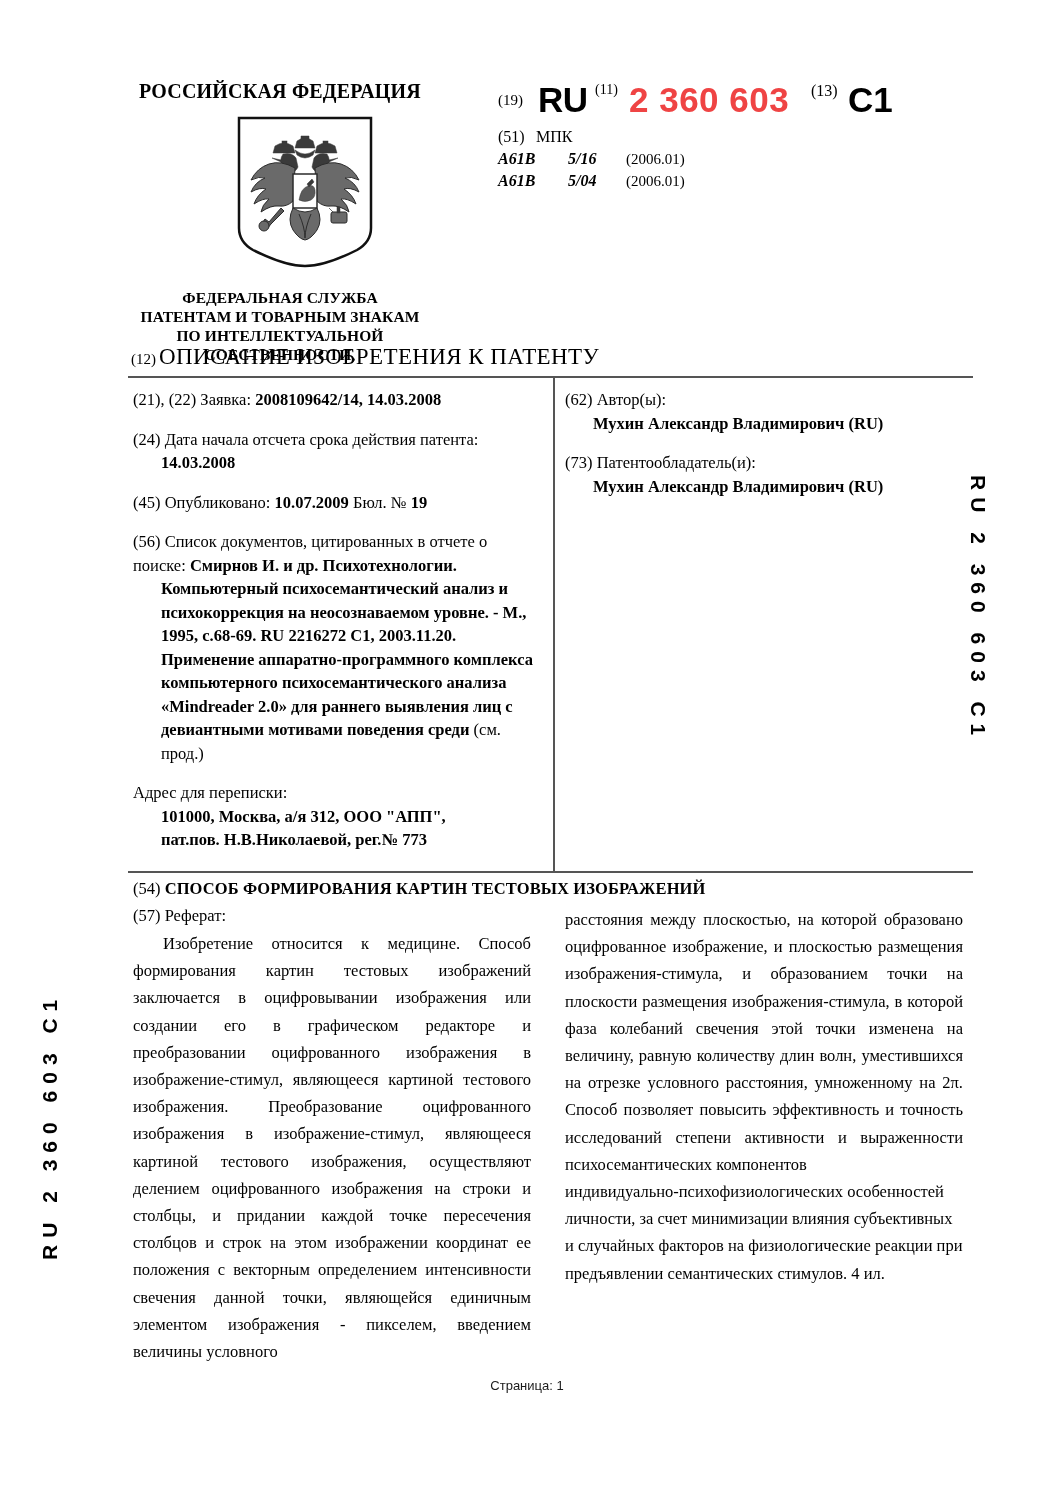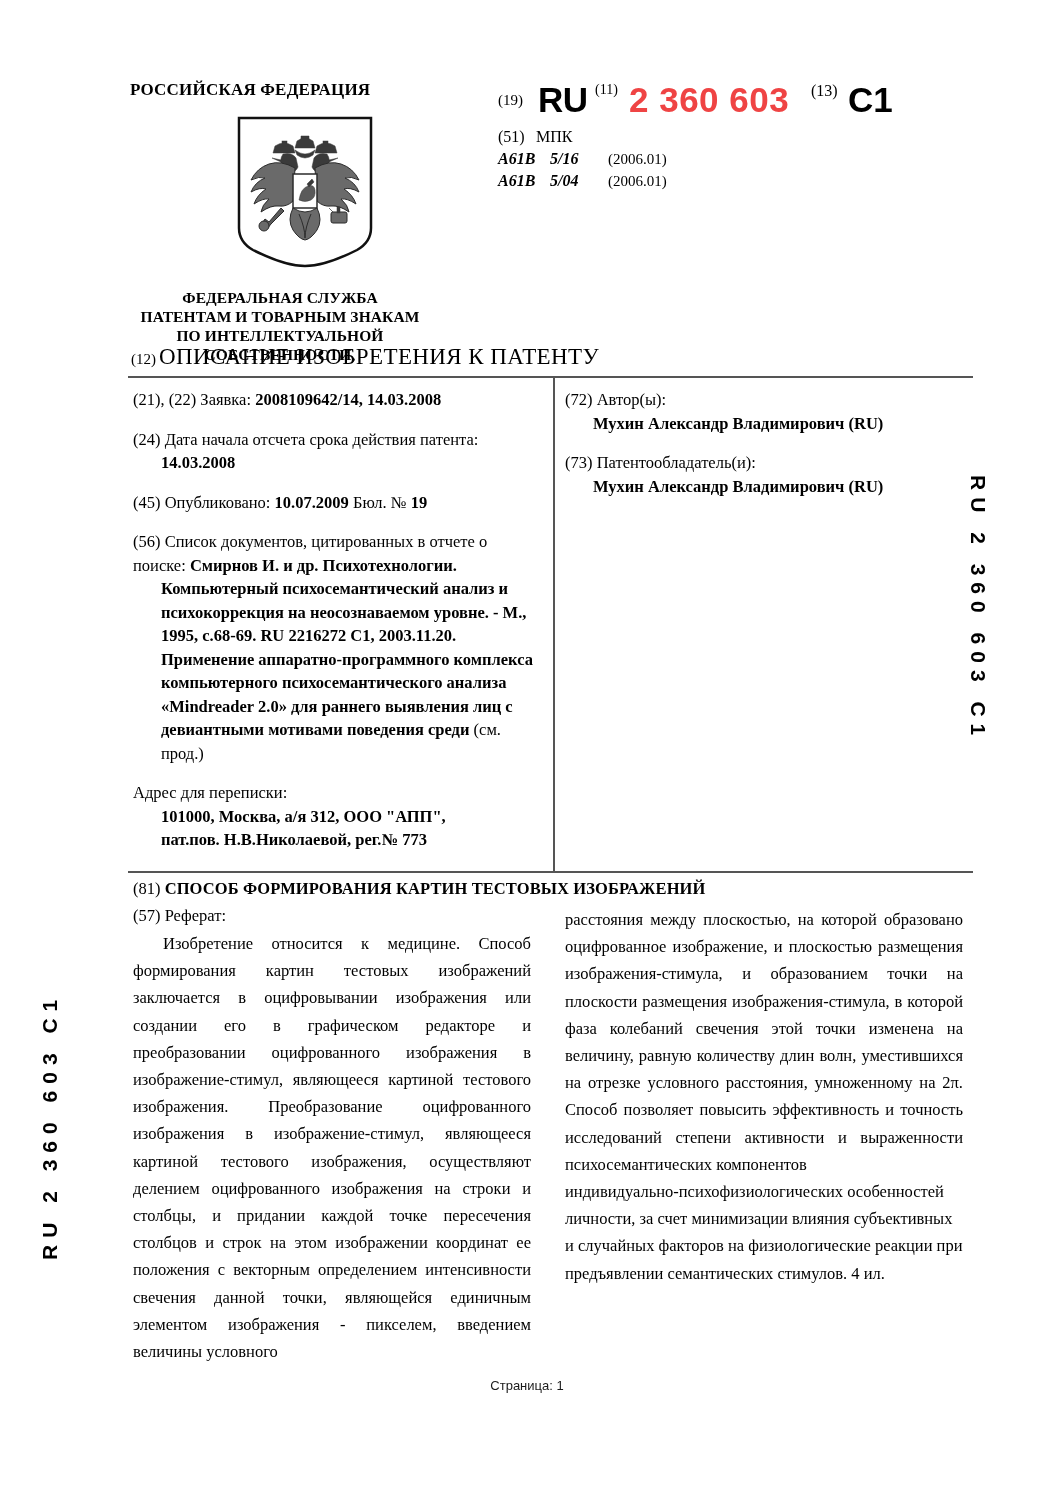--- a/index.html
+++ b/index.html
@@ -26,23 +26,23 @@
     position: absolute;
     left: 0; top: 0;
     width: 1054px;
     height: 345px;
   }
   .country-name {
     position: absolute;
     left: 130px;
     top: 80px;
     width: 300px;
-    text-align: left;
-    font-weight: bold;
-    font-size: 17px;
+    text-align: center;
+    font-weight: bold;
+    font-size: 20px;
     letter-spacing: 0.2px;
   }
   .emblem-wrap {
     position: absolute;
     left: 237px;
     top: 116px;
     width: 136px;
     height: 152px;
   }
   .emblem-svg { display:block; }
@@ -110,21 +110,21 @@
   }
   .ipc-head { margin-bottom: 2px; }
   .ipc-head .lbl { display:inline-block; width: 38px; }
   .ipc-row {
     font-style: italic;
     font-weight: bold;
     font-size: 16px;
     line-height: 21px;
   }
   .ipc-row .cls { display:inline-block; width: 52px; }
-  .ipc-row .grp { display:inline-block; width: 58px; }
+  .ipc-row .grp { display:inline-block; width: 58px; margin-left: 18px; }
   .ipc-row .ver {
     font-style: normal;
     font-weight: normal;
     font-size: 15px;
   }
 
   
   .doctype {
     position: absolute;
     left: 131px;
@@ -386,33 +386,33 @@
 
     <div class="field">
       <span>Адрес для переписки:</span>
       <span class="indent">101000, Москва, а/я 312, ООО "АПП",</span>
       <span class="indent">пат.пов. Н.В.Николаевой, рег.№ 773</span>
     </div>
   </div>
 
   <div class="col-right">
     <div class="field">
-      <span>(72)</span>
+      <span>(62)</span>
       <span>Автор(ы):</span>
       <span class="indent">Мухин Александр Владимирович (RU)</span>
     </div>
     <div class="field">
       <span>(73)</span>
       <span>Патентообладатель(и):</span>
       <span class="indent">Мухин Александр Владимирович (RU)</span>
     </div>
   </div>
 
   <div class="inv-title">
-    <span class="num">(81)</span>
+    <span class="num">(54)</span>
     <span class="txt">СПОСОБ ФОРМИРОВАНИЯ КАРТИН ТЕСТОВЫХ ИЗОБРАЖЕНИЙ</span>
   </div>
 
   <div class="abs-label">
     <span>(57)</span>
     <span>Реферат:</span>
   </div>
 
   <div class="abs-left">
     <p class="first">Изобретение относится к медицине. Способ формирования картин тестовых изображений заключается в оцифровывании изображения или создании его в графическом редакторе и преобразовании оцифрованного изображения в изображение-стимул, являющееся картиной тестового изображения. Преобразование оцифрованного изображения в изображение-стимул, являющееся картиной тестового изображения, осуществляют делением оцифрованного изображения на строки и столбцы, и придании каждой точке пересечения столбцов и строк на этом изображении координат ее положения с векторным определением интенсивности свечения данной точки, являющейся единичным элементом изображения - пикселем, введением величины условного</p>

